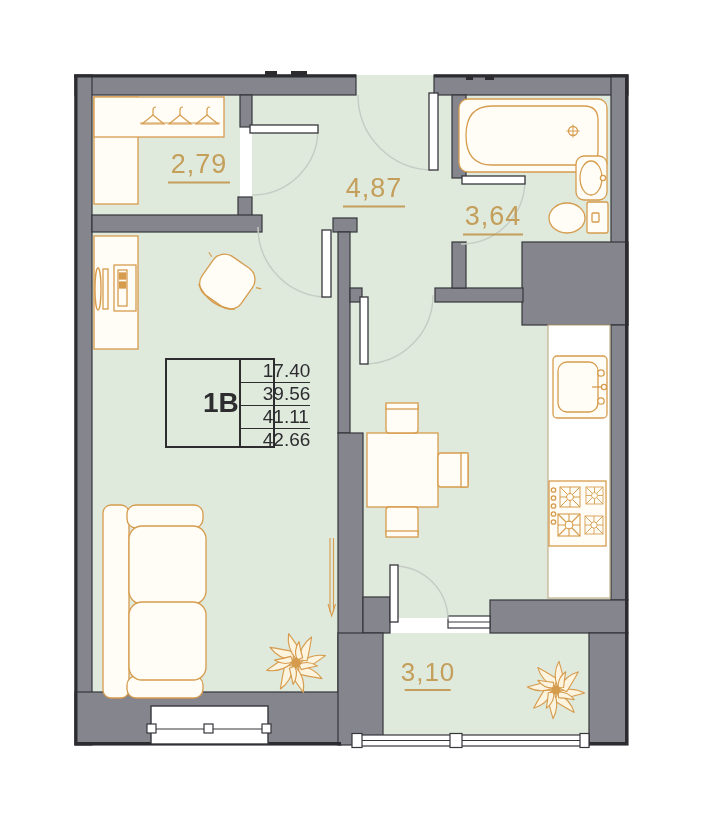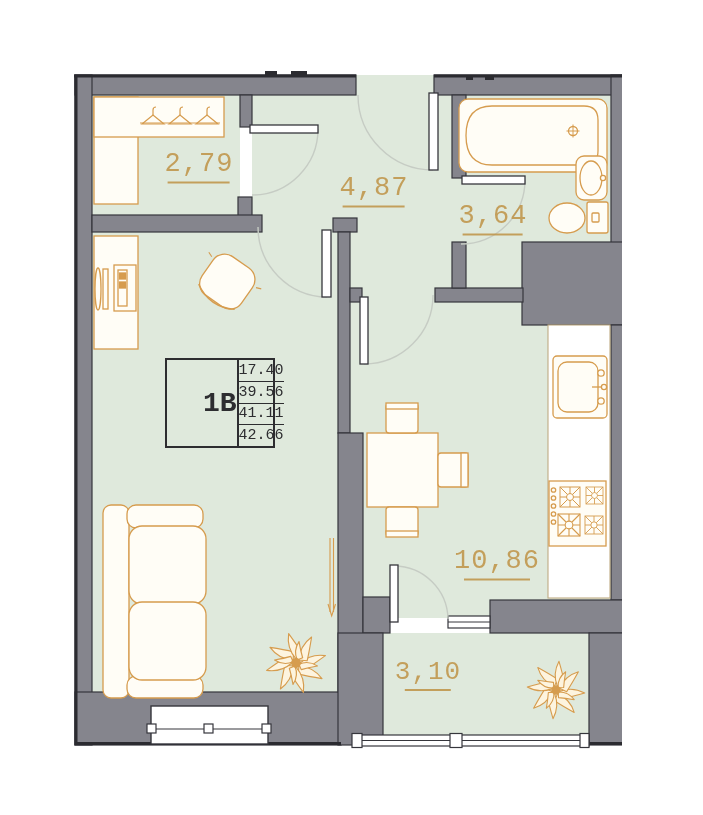--- a/index.html
+++ b/index.html
@@ -1,30 +1,30 @@
 <!DOCTYPE html>
 <html><head>
 <meta charset="utf-8">
 <style>
   html,body{margin:0;padding:0;background:#ffffff;}
-  #stage{position:relative;width:622px;height:815px;background:#ffffff;overflow:hidden;
-         font-family:Liberation Mono, monospace;}
+  #stage{position:relative;width:703px;height:815px;background:#ffffff;overflow:hidden;
+         font-family:Liberation Sans, sans-serif;}
   #plan-svg{position:absolute;left:0;top:0;}
   .room-label{position:absolute;transform:translate(-50%,-50%);text-align:center;
               color:#c0954a;opacity:.88;font-size:27px;font-weight:400;letter-spacing:1px;
               line-height:1;user-select:none;}
   .room-label .u{display:block;height:2px;background:#c0954a;margin:4px auto 0 auto;}
   .lbl-sm{font-size:26px;}
   #unit-card{position:absolute;left:165px;top:358px;width:106px;height:86px;
              border:2px solid #2d2d30;display:flex;color:#2d2d30;background:transparent;}
   #unit-card .unit-cell{width:50px;display:flex;align-items:center;justify-content:center;
              font-size:28px;font-weight:600;border-right:2px solid #2d2d30;margin-left:36px;}
   #unit-card .vals{flex:1;display:flex;flex-direction:column;}
-  #unit-card .vals div{flex:1;display:flex;align-items:center;padding-left:0;
-             font-size:15px;font-weight:500;border-bottom:1.5px solid #2d2d30;}
+  #unit-card .vals div{flex:1;display:flex;align-items:center;padding-left:22px;
+             font-size:19px;font-weight:500;border-bottom:1.5px solid #2d2d30;}
   #unit-card .vals div:last-child{border-bottom:none;}
 </style>
 </head>
 <body>
 
 <div id="stage">
 
 <svg id="plan-svg" width="703" height="815" viewBox="0 0 703 815">
   <defs>
     <g id="hanger">
@@ -245,23 +245,20 @@
 
 <div class="room-label" style="left:199px;top:167px;">
   <span>2,79</span><i class="u" style="width:62px"></i>
 </div>
 <div class="room-label" style="left:374px;top:191px;">
   <span>4,87</span><i class="u" style="width:62px"></i>
 </div>
 <div class="room-label" style="left:493px;top:219px;">
   <span>3,64</span><i class="u" style="width:60px"></i>
 </div>
-<div class="room-label" style="left:497px;top:564px;">
-  <span>10,86</span><i class="u" style="width:66px"></i>
-</div>
 <div class="room-label lbl-sm" style="left:428px;top:675px;">
   <span>3,10</span><i class="u" style="width:46px"></i>
 </div>
 
 <div id="unit-card">
   <div class="unit-cell">1B</div>
   <div class="vals">
     <div>17.40</div>
     <div>39.56</div>
     <div>41.11</div>

